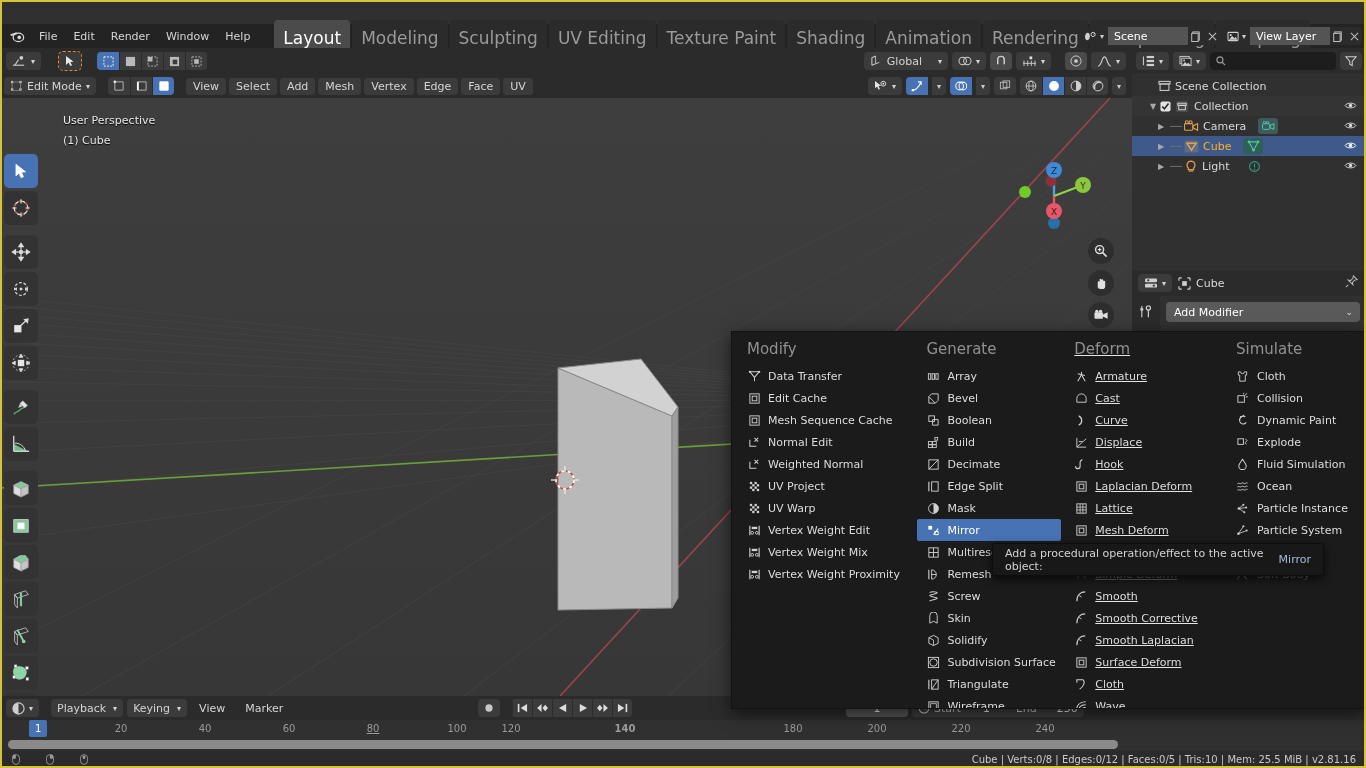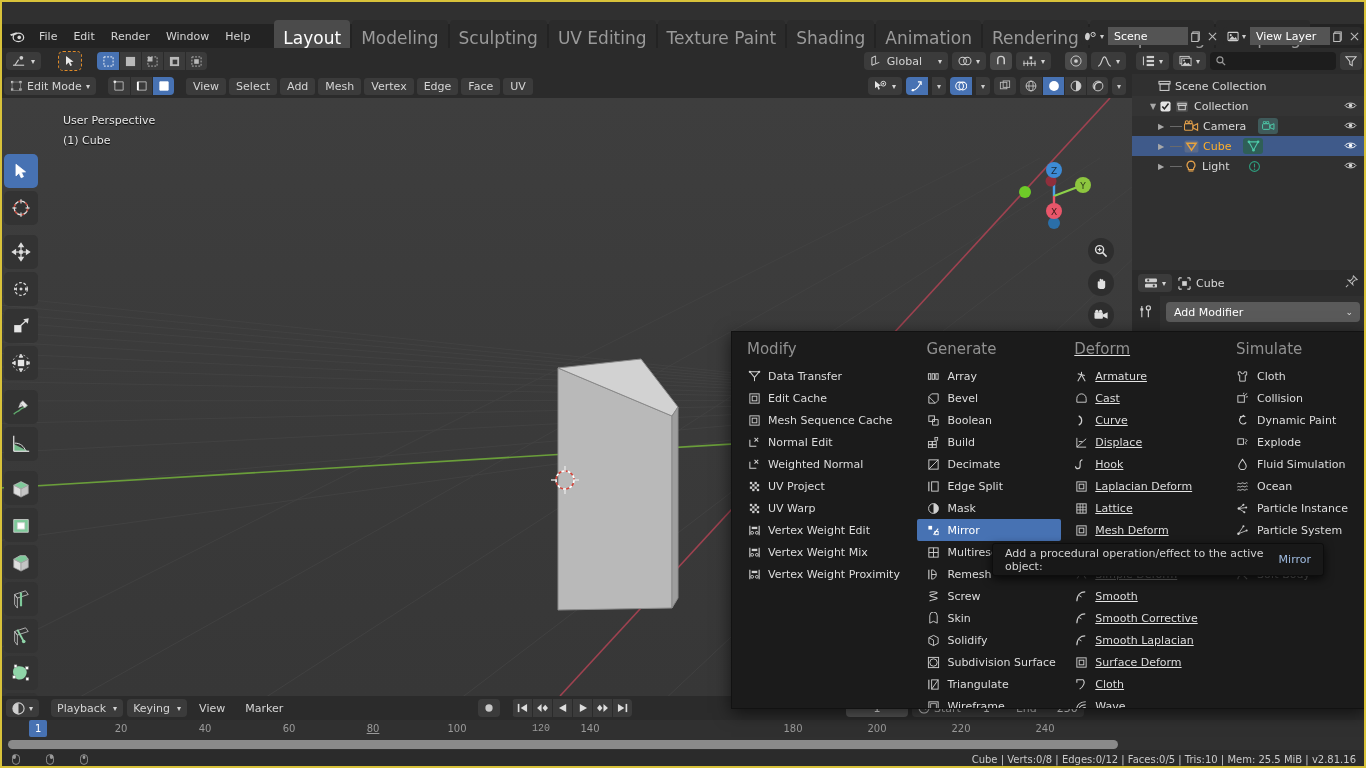--- a/index.html
+++ b/index.html
@@ -990,22 +990,22 @@
         </div>
       </div>
     </div>
 
     <div class="tl-scale">
       <span class="tick" style="left:121px;">20</span>
       <span class="tick" style="left:205px;">40</span>
       <span class="tick" style="left:289px;">60</span>
       <span class="tick" style="left:373px;text-decoration:underline;">80</span>
       <span class="tick" style="left:457px;">100</span>
-      <span class="tick" style="left:541px;font-family:Liberation Mono, monospace;">120</span>
-      <span class="tick" style="left:590px;">140</span>
+      <span class="tick" style="left:511px;">120</span>
+      <span class="tick" style="left:625px;font-weight:bold;">140</span>
       <span class="tick" style="left:680px;margin-top:48px;">160</span>
       <span class="tick" style="left:793px;">180</span>
       <span class="tick" style="left:877px;">200</span>
       <span class="tick" style="left:961px;">220</span>
       <span class="tick" style="left:1045px;">240</span>
       <div class="playhead" style="left:29px;">1</div>
       <div class="scrollbar" style="width:1110px;"></div>
     </div>
   </div>
 

